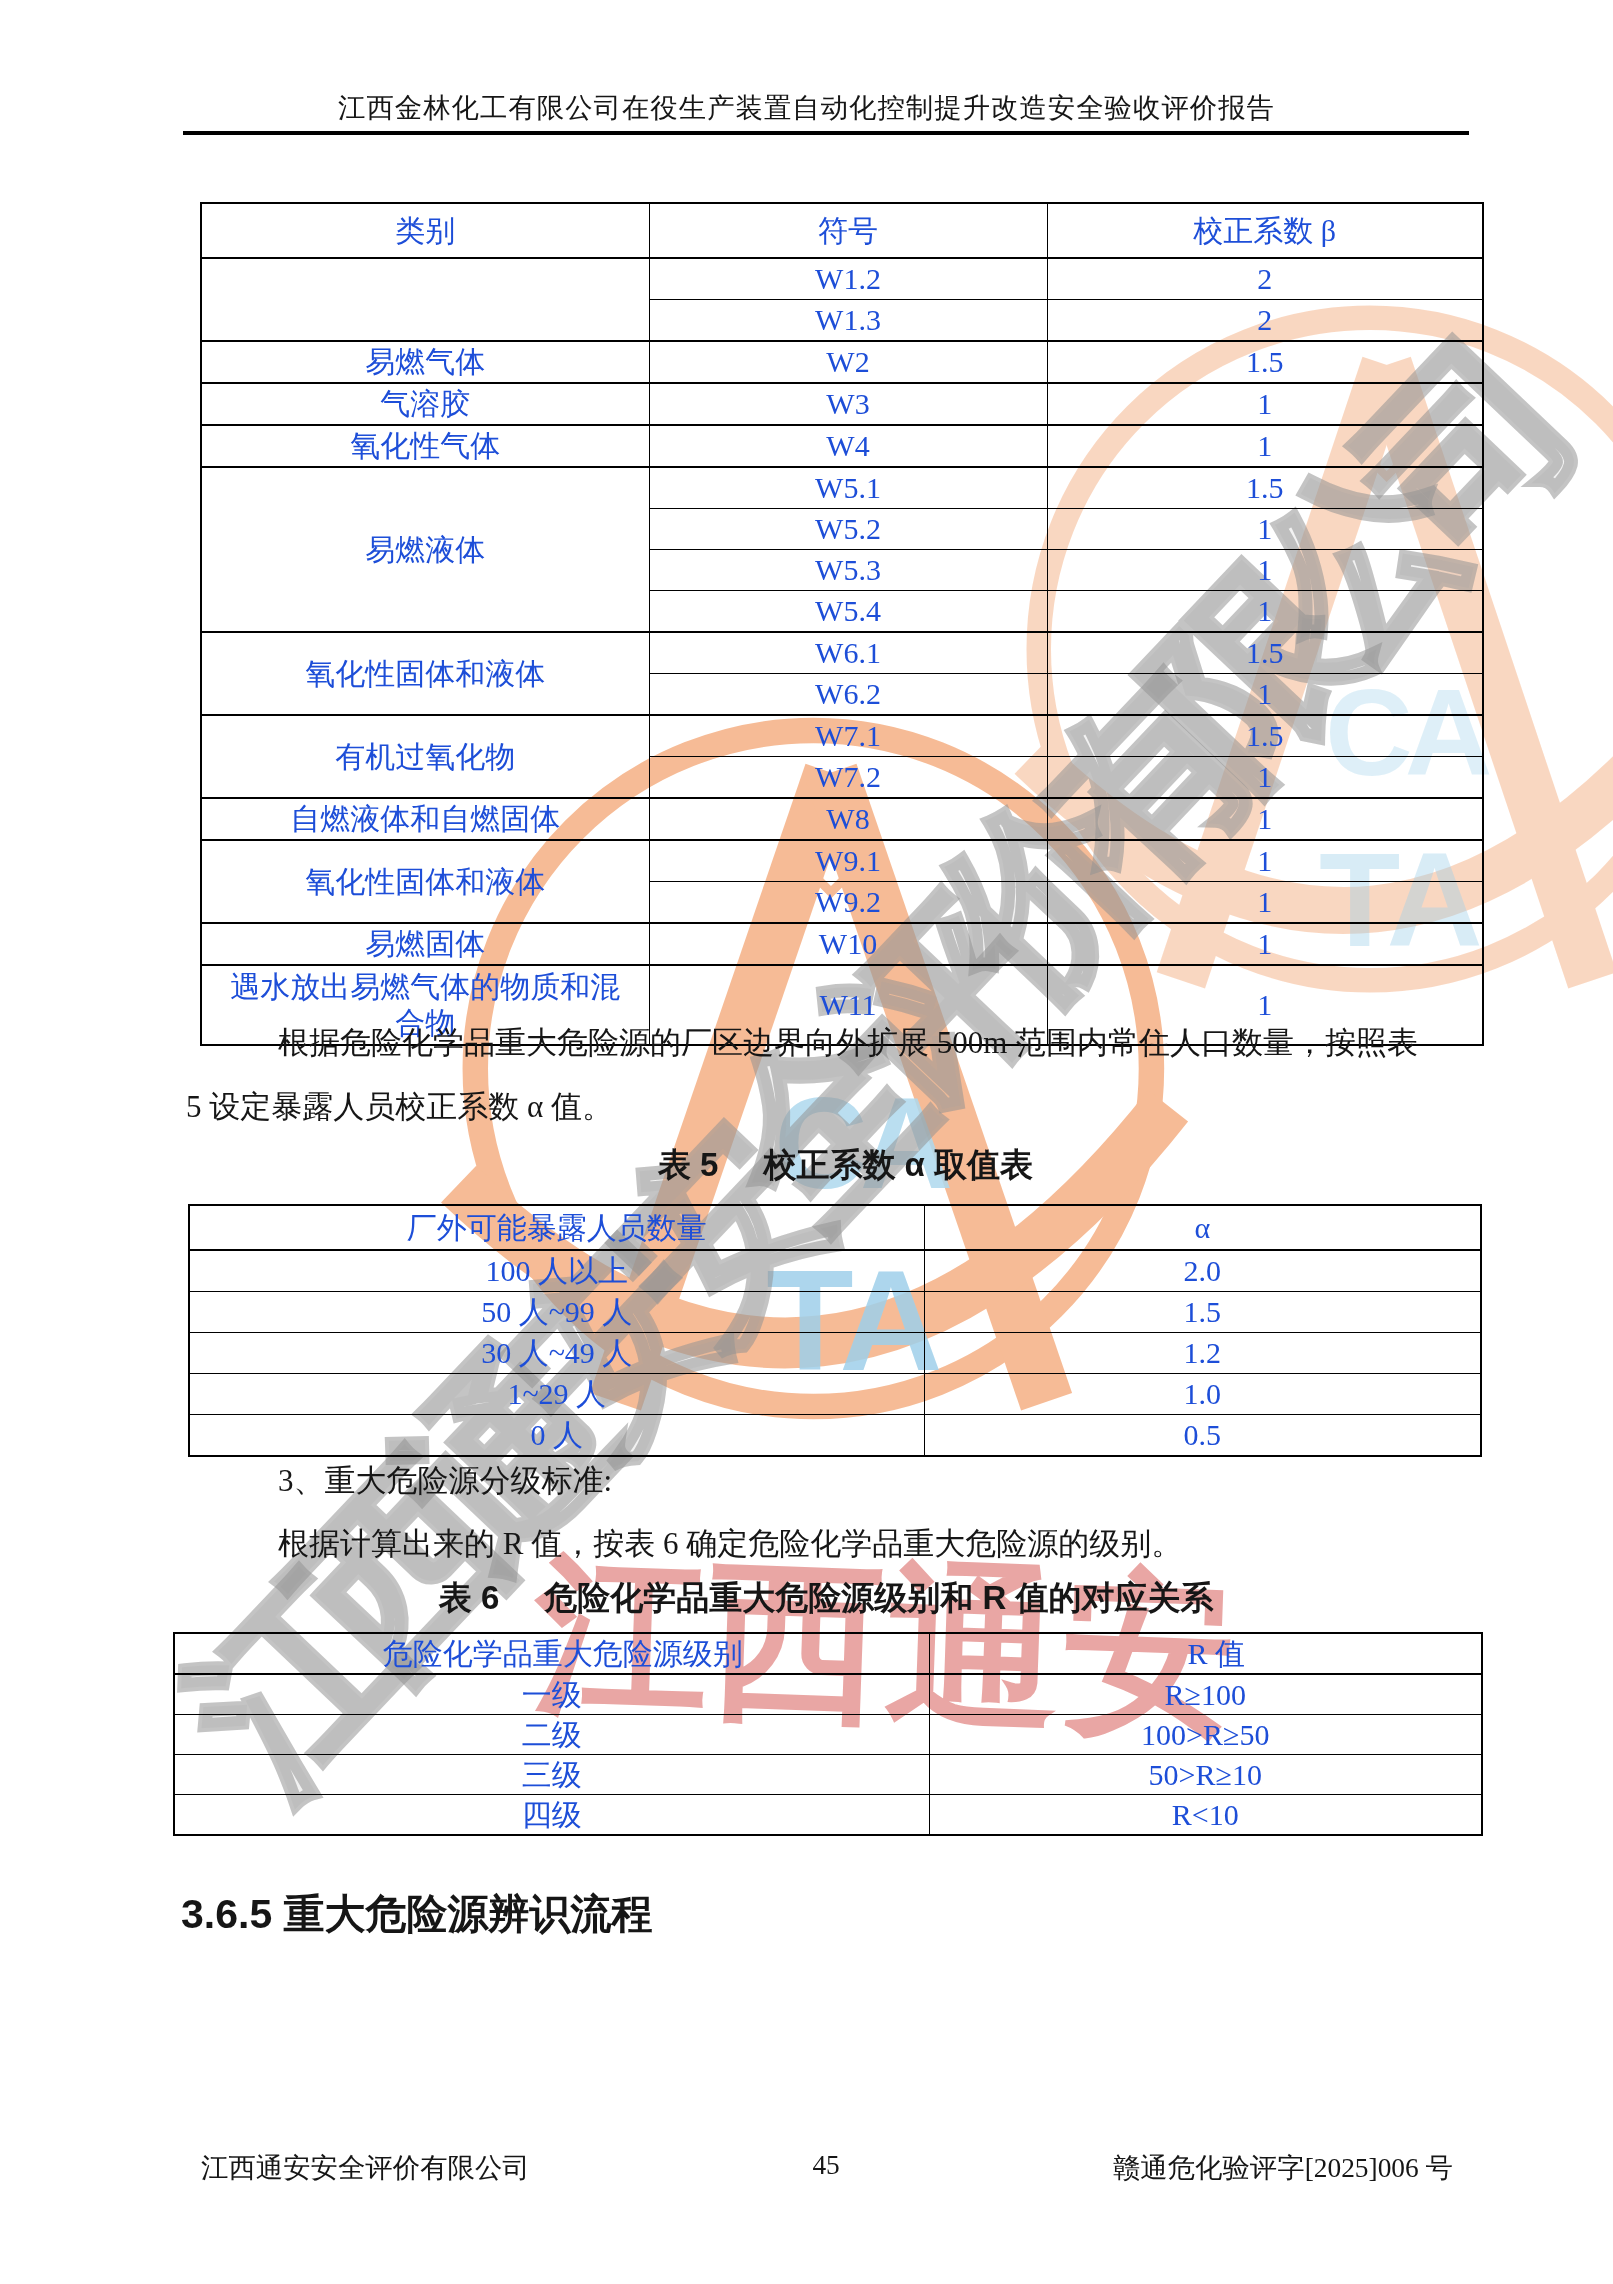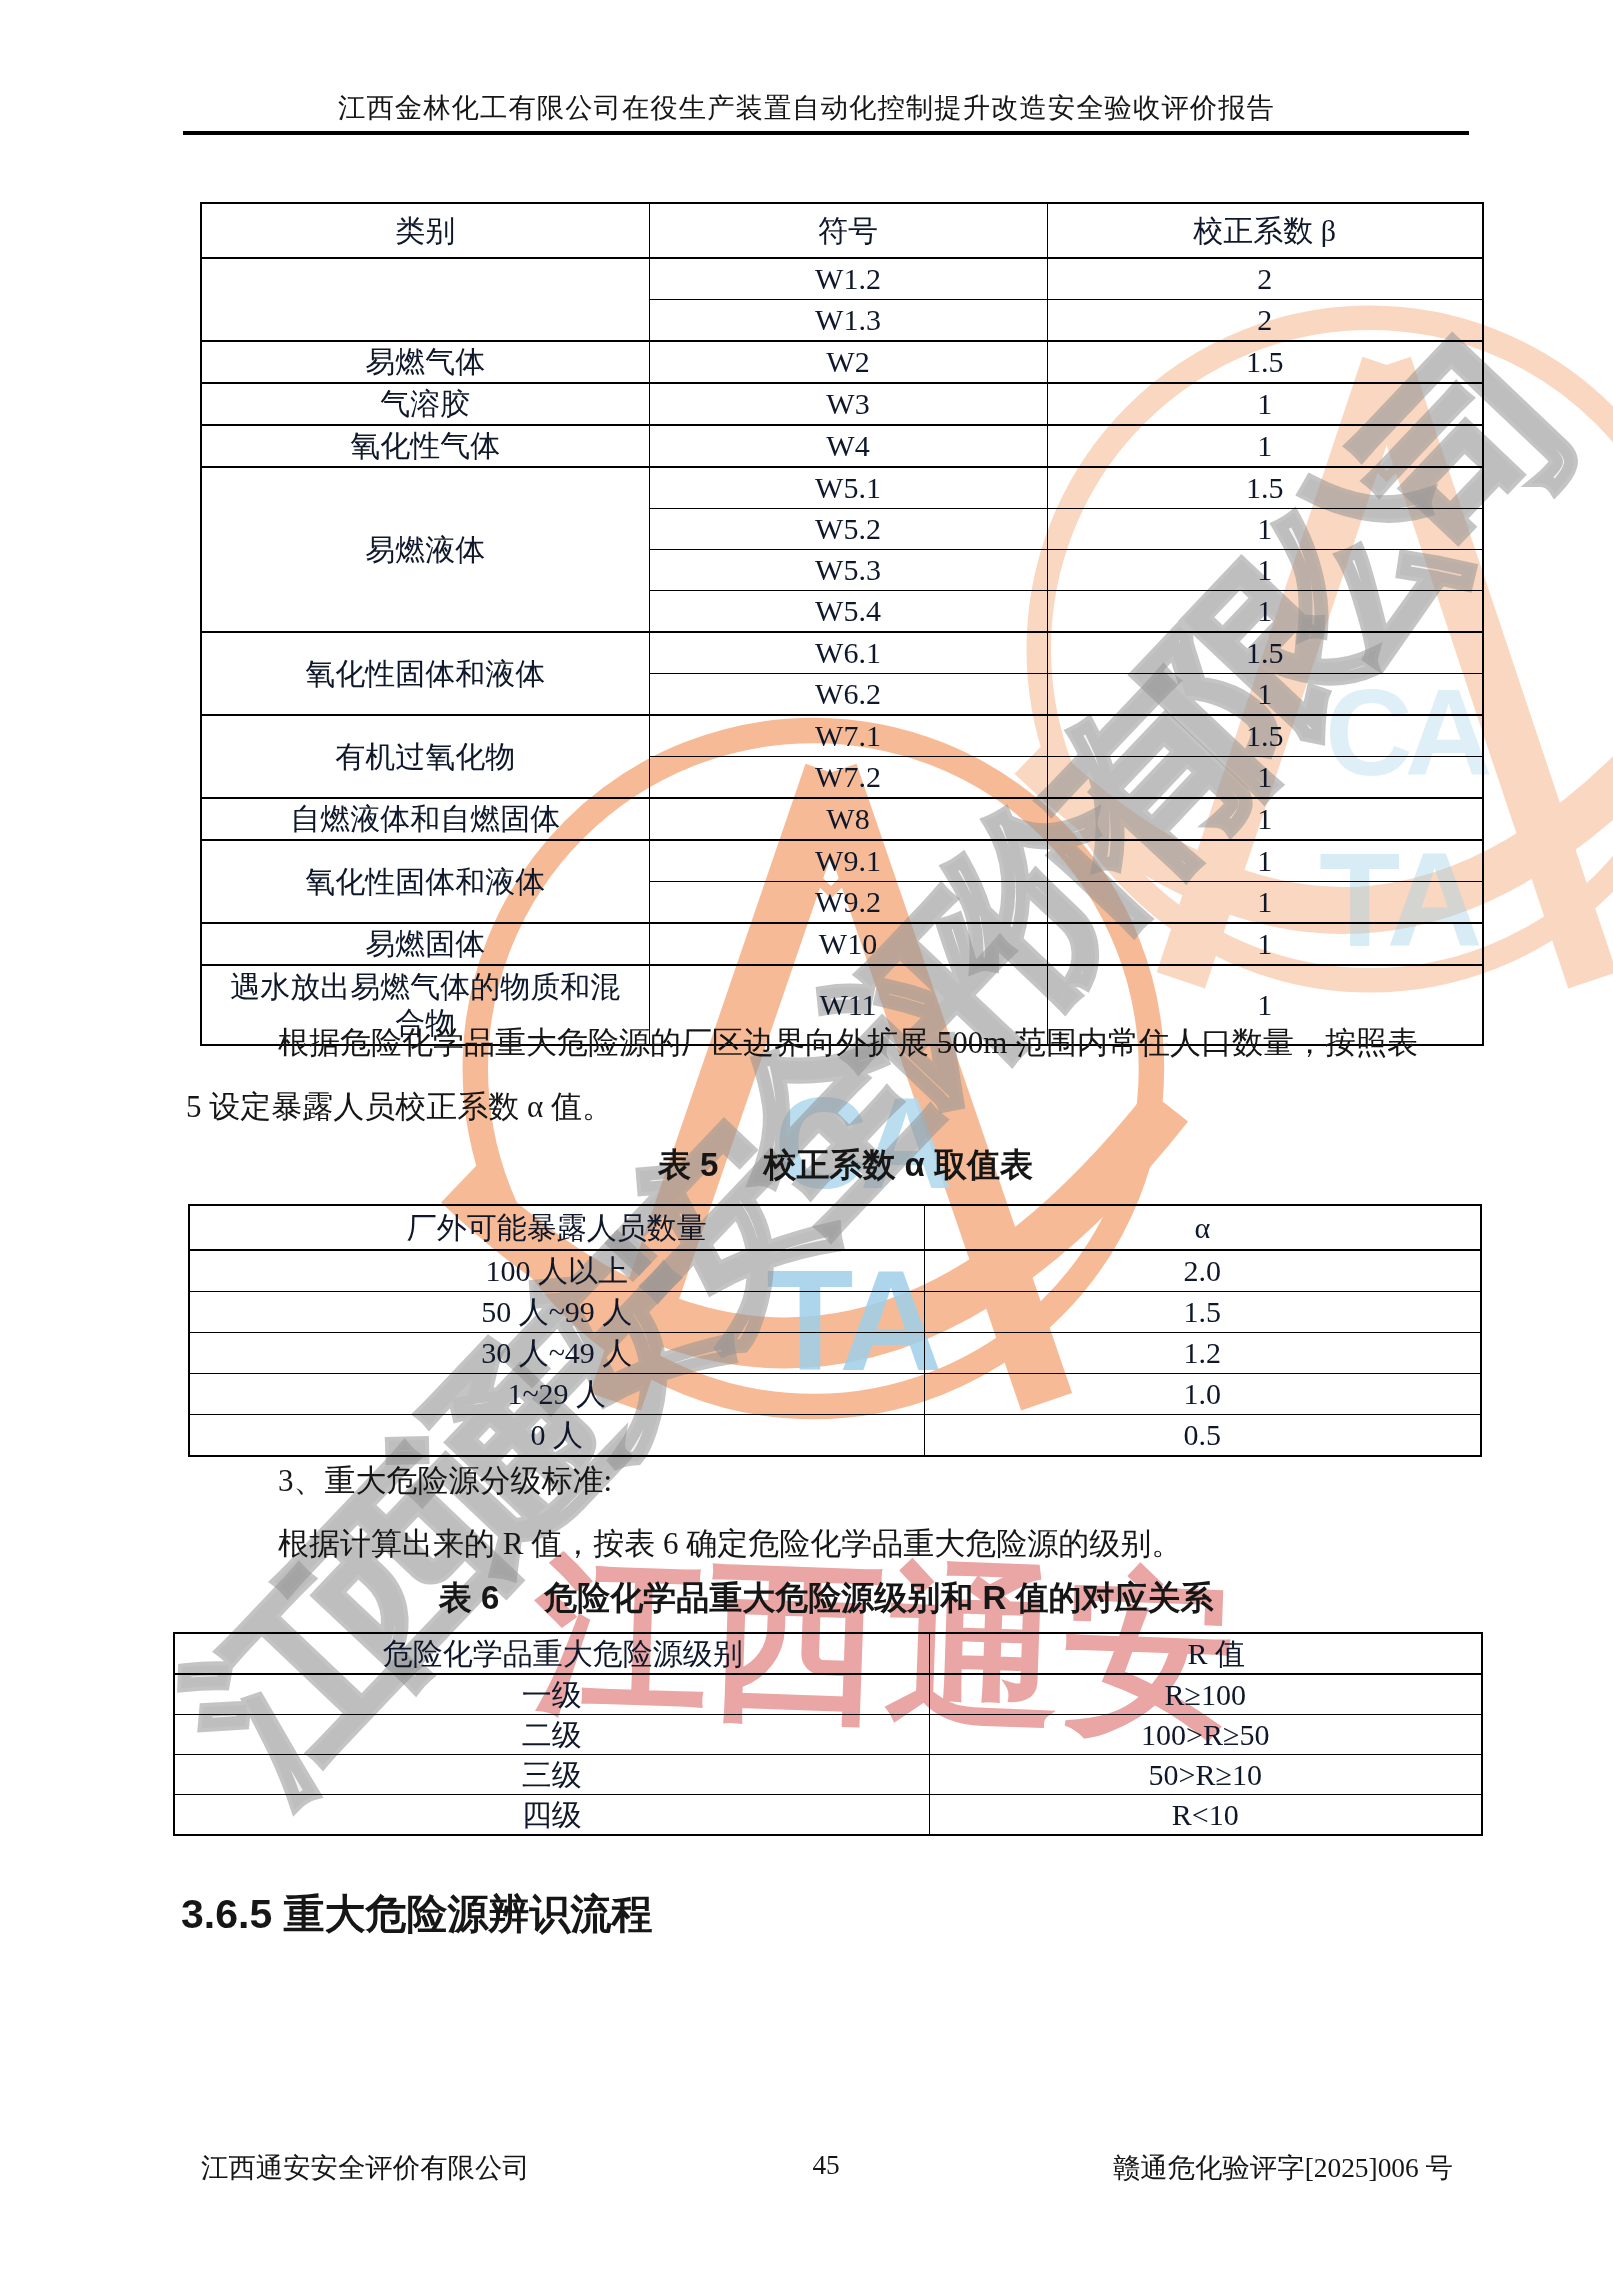--- a/index.html
+++ b/index.html
@@ -29,21 +29,21 @@
   
   .content{position:absolute;inset:0;z-index:1;}
   .hdr-title{
     position:absolute;top:90px;left:0;width:1613px;text-align:center;
     font-size:27.4px;letter-spacing:1px;
   }
   .hdr-rule{position:absolute;top:131px;left:183px;width:1286px;height:3.9px;background:#000;}
 
   table.doc-table{
     position:absolute;border-collapse:collapse;table-layout:fixed;
-    font-size:30px;color:#0f172a;border:2px solid #000;
+    font-size:30px;color:#1d4ed8;border:2px solid #000;
   }
   table.doc-table th,table.doc-table td{
     border:1px solid #000;text-align:center;vertical-align:middle;
     padding:0;font-weight:normal;line-height:1.2;
   }
   table.doc-table thead th{border-bottom-width:2px;}
   tr.gb td{border-top-width:2px;}
 
   #tableBeta{left:200px;top:202px;width:1282px;}
   #tableBeta th{height:53px;}

